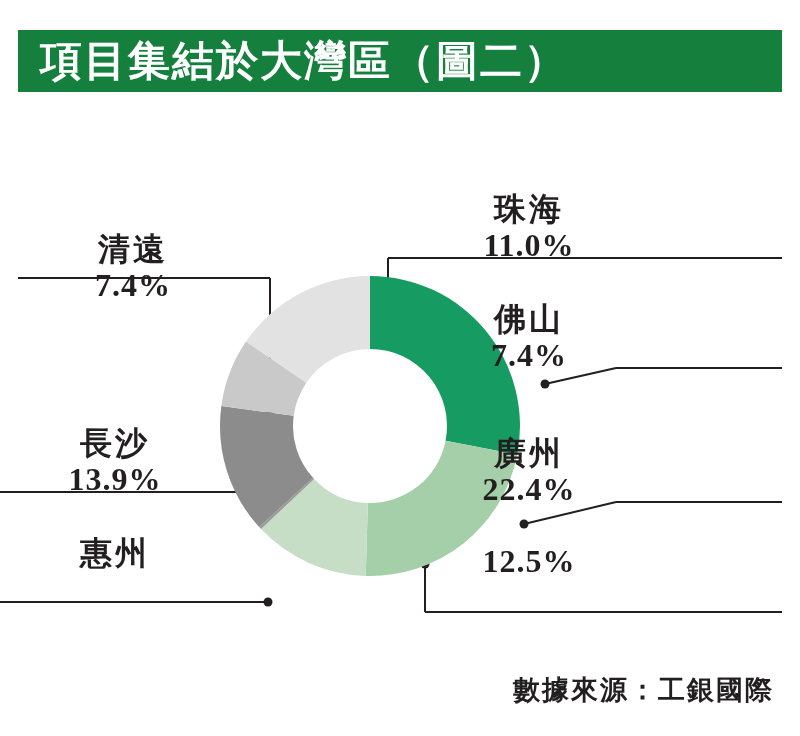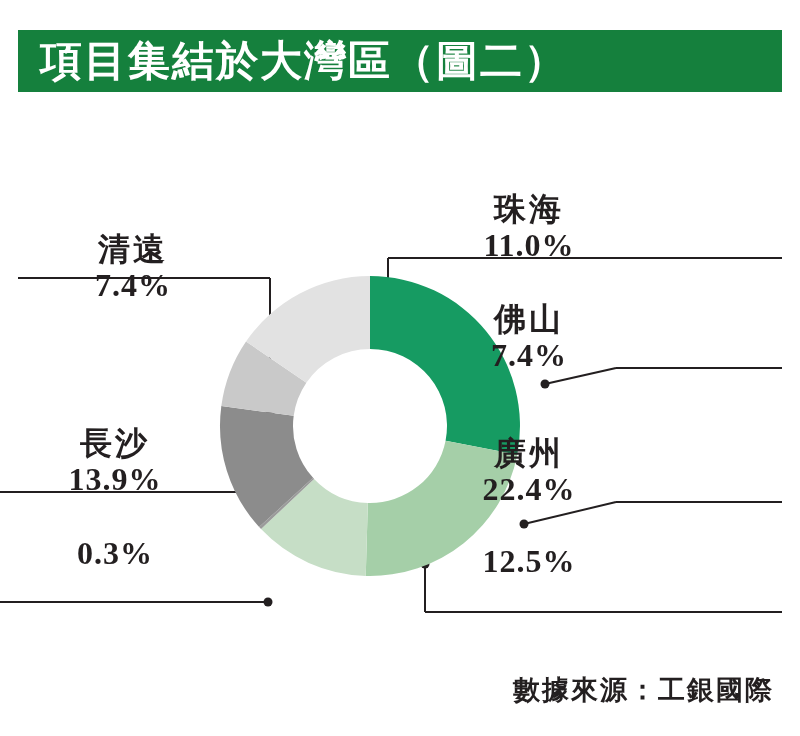--- a/index.html
+++ b/index.html
@@ -198,17 +198,17 @@
     <span class="name">清遠</span>
     <span class="value">7.4%</span>
   </div>
 
   <div class="label" id="label-changsha">
     <span class="name">長沙</span>
     <span class="value">13.9%</span>
   </div>
 
   <div class="label" id="label-huizhou">
-    <span class="value">0.3%</span>
+    <span class="name">惠州</span>
   </div>
 </div>
 
 <div id="source">數據來源：工銀國際</div>
 
 </body></html>

